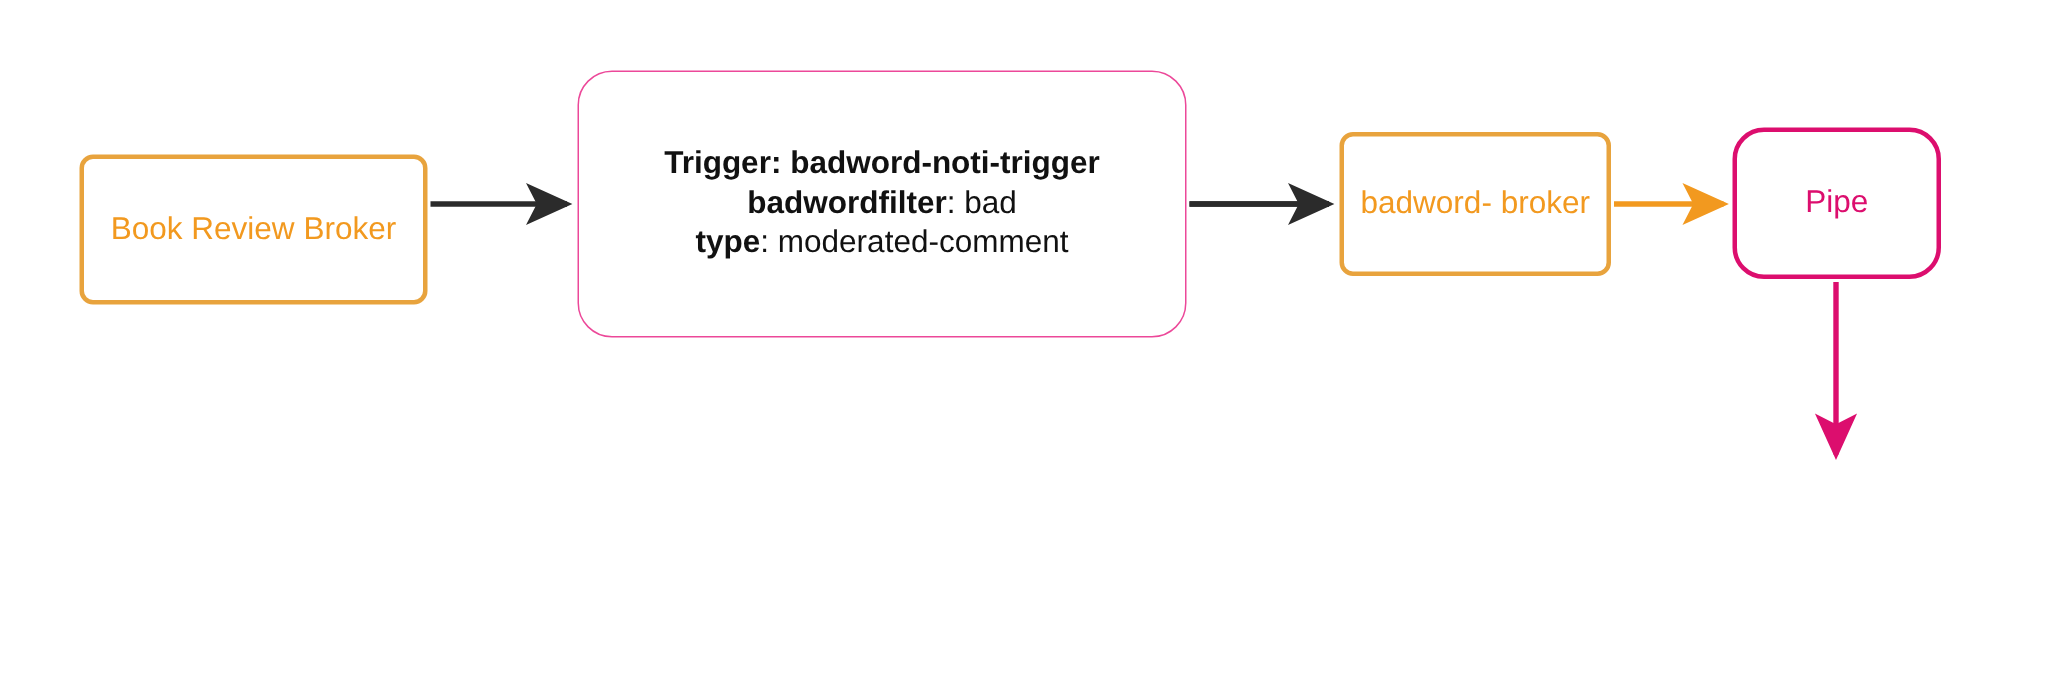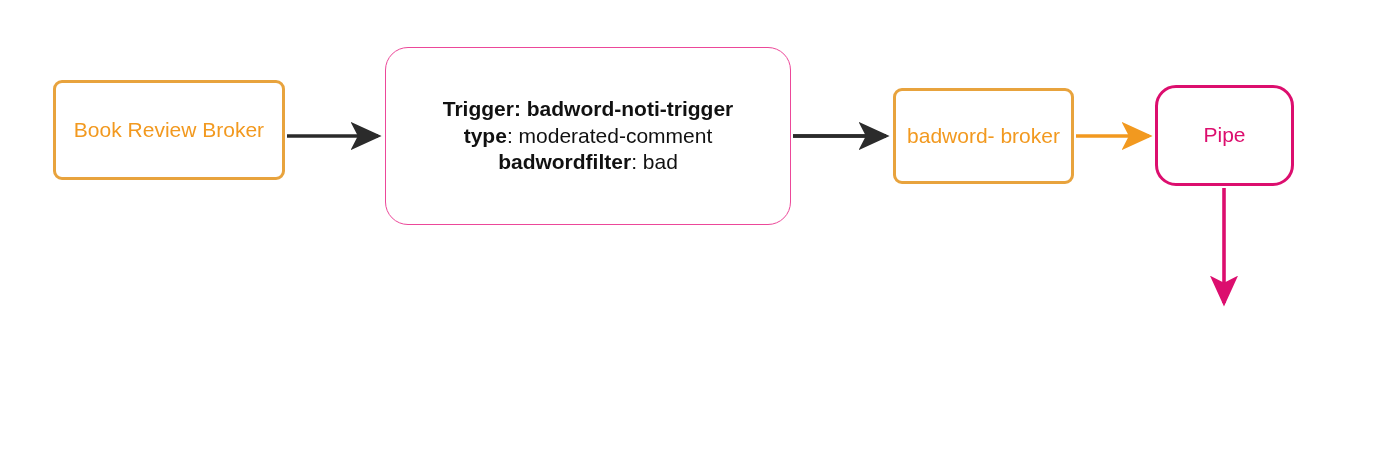--- a/index.html
+++ b/index.html
@@ -58,21 +58,21 @@
     display: block;
     white-space: nowrap;
   }
   .node-trigger .b { font-weight: bold; }
   .node-label-wrap {
     display: block;
     width: 100%;
   }
 
   
-  #n-book-review-broker { left: 53px;  top: 80px;  width: 232px; height: 100px; text-align: center; }
+  #n-book-review-broker { left: 53px;  top: 103px;  width: 232px; height: 100px; text-align: center; }
   #n-trigger           { left: 385px; top: 47px;  width: 406px; height: 178px; }
   #n-badword-broker    { left: 893px; top: 88px;  width: 181px; height: 96px;  }
   #n-pipe              { left: 1155px; top: 85px; width: 139px; height: 101px; }
   #n-slack-sink        { left: 1117px; top: 310px; width: 239px; height: 101px; }
 </style>
 </head>
 <body>
 
 <div id="canvas">
 
@@ -107,24 +107,24 @@
     </span>
   </div>
 
   <div class="node node-trigger" id="n-trigger">
     <span class="node-label-wrap">
       <span class="tline">
         <span class="b">Trigger: </span>
         <span class="b">badword-noti-trigger</span>
       </span>
       <span class="tline">
-        <span class="b">type</span><span>: </span><span>moderated-comment</span>
+        <span class="b">badwordfilter</span><span>: </span><span>bad</span>
       </span>
       <span class="tline">
-        <span class="b">badwordfilter</span><span>: </span><span>bad</span>
+        <span class="b">type</span><span>: </span><span>moderated-comment</span>
       </span>
     </span>
   </div>
 
   <div class="node node-broker" id="n-badword-broker">
     <span class="node-label-wrap">
       <span class="tline">badword-</span>
       <span class="tline">broker</span>
     </span>
   </div>

